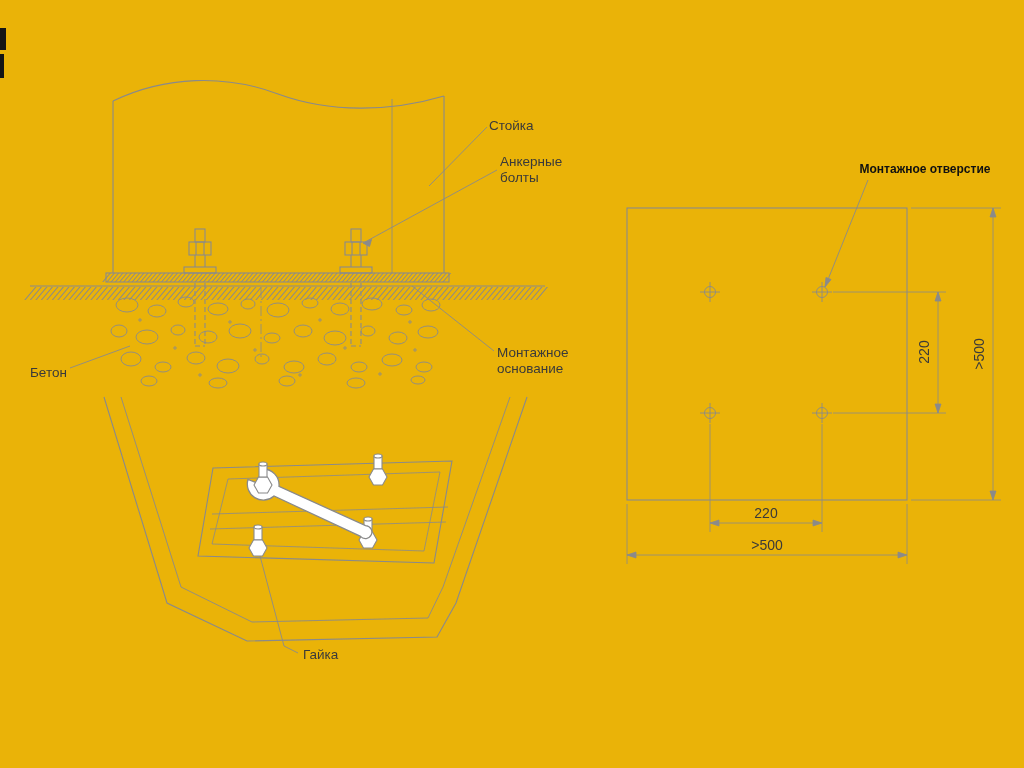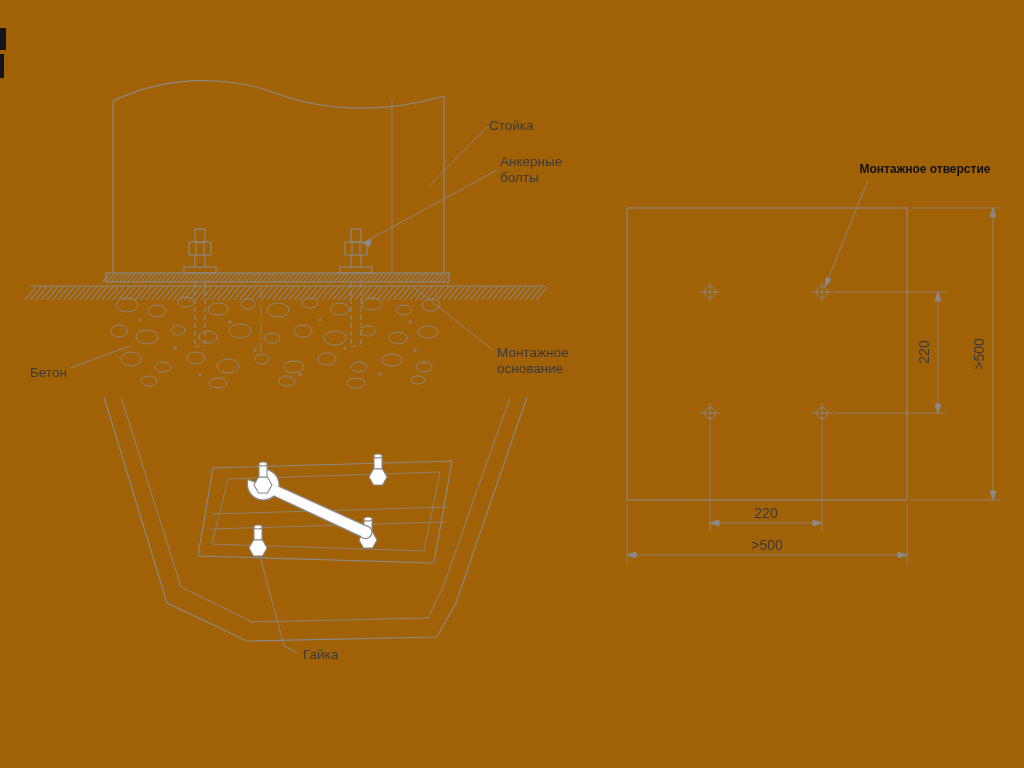--- a/index.html
+++ b/index.html
@@ -1,16 +1,16 @@
 <!DOCTYPE html>
 <html><head>
 <meta charset="utf-8">
 <style>
   html,body{margin:0;padding:0;background:#ffffff;}
-  .canvas{position:relative;width:1024px;height:768px;background:#a16207;overflow:hidden;
+  .canvas{position:relative;width:1024px;height:768px;background:#eab308;overflow:hidden;
           font-family:"Liberation Sans", sans-serif;}
   svg text{font-family:"Liberation Sans", sans-serif;fill:#3a3a3a;font-size:13.5px;}
   svg text.dim{font-size:14px;}
   svg text.bold{font-weight:bold;font-size:12px;fill:#111;}
 </style>
 </head>
 <body>
 
 <div class="canvas">
 <svg width="1024" height="768" viewBox="0 0 1024 768">

